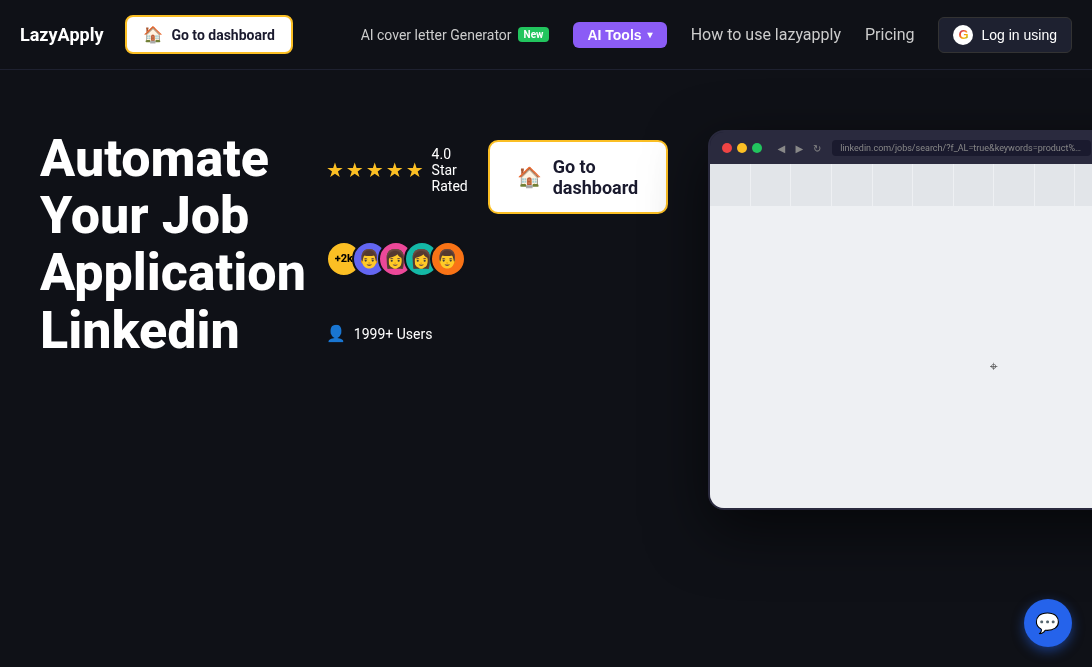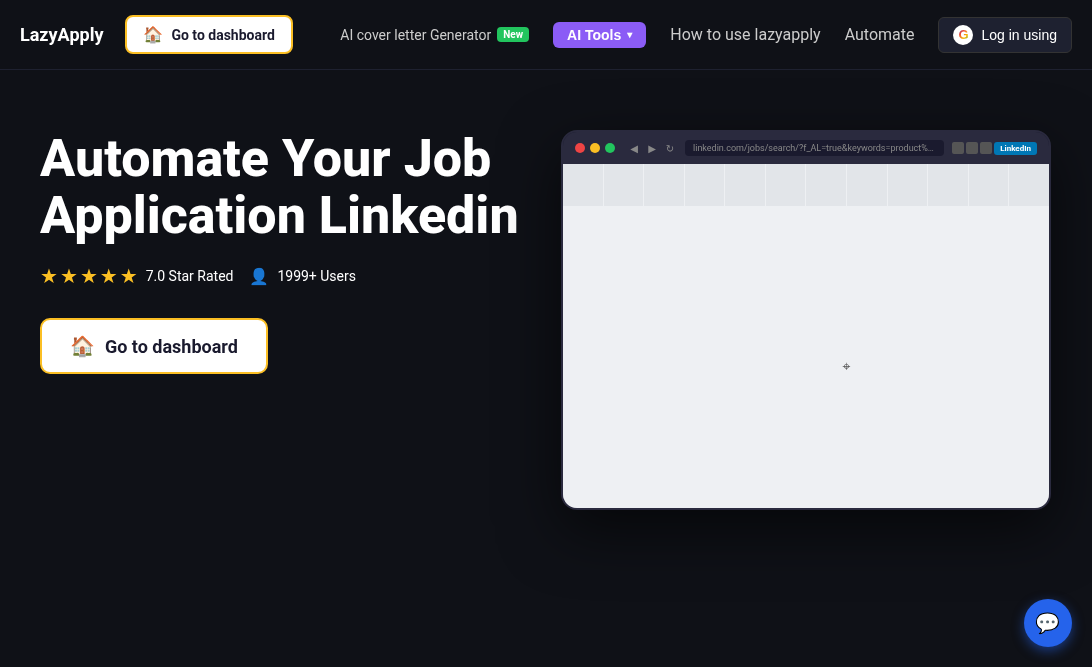--- a/index.html
+++ b/index.html
@@ -149,21 +149,21 @@
       align-items: flex-start;
       padding: 60px 40px 0 40px;
       gap: 40px;
       height: calc(667px - 70px);
       overflow: hidden;
     }
 
     .hero-left {
       flex: 0 0 480px;
       display: flex;
-      flex-direction: column;
+      flex-direction: row;
       gap: 20px;
     }
 
     .hero-title {
       font-size: 52px;
       font-weight: 800;
       line-height: 1.1;
       color: #ffffff;
     }
 
@@ -444,21 +444,21 @@
       <span class="new-badge">New</span>
     </div>
 
     <button class="ai-tools-btn">
       <span>AI Tools</span>
       <span class="chevron-down">▾</span>
     </button>
 
     <a class="nav-link">How to use lazyapply</a>
 
-    <a class="nav-link">Automate</a>
+    <a class="nav-link">Pricing</a>
 
     <button class="google-login-btn">
       <div class="google-icon-circle">
         <span class="google-g">G</span>
       </div>
       <span>Log in using</span>
     </button>
   </div>
 </nav>
 
@@ -470,23 +470,30 @@
     </h1>
 
 
     <div class="hero-social-proof">
       <div class="stars">
         <span class="star">★</span>
         <span class="star">★</span>
         <span class="star">★</span>
         <span class="star">★</span>
         <span class="star">★</span>
-        <span class="rating-text">7.0 Star Rated</span>
+        <span class="rating-text">4.0 Star Rated</span>
       </div>
 
+      <div class="avatar-group">
+        <div class="avatar avatar-plus">+2k</div>
+        <div class="avatar av1"></div>
+        <div class="avatar av2"></div>
+        <div class="avatar av3"></div>
+        <div class="avatar av4"></div>
+      </div>
 
       <div class="users-count">
         <span class="users-icon">👤</span>
         <span>1999+ Users</span>
       </div>
     </div>
 
     <div class="hero-cta">
       <a class="cta-btn">
         <span class="cta-house">🏠</span>

